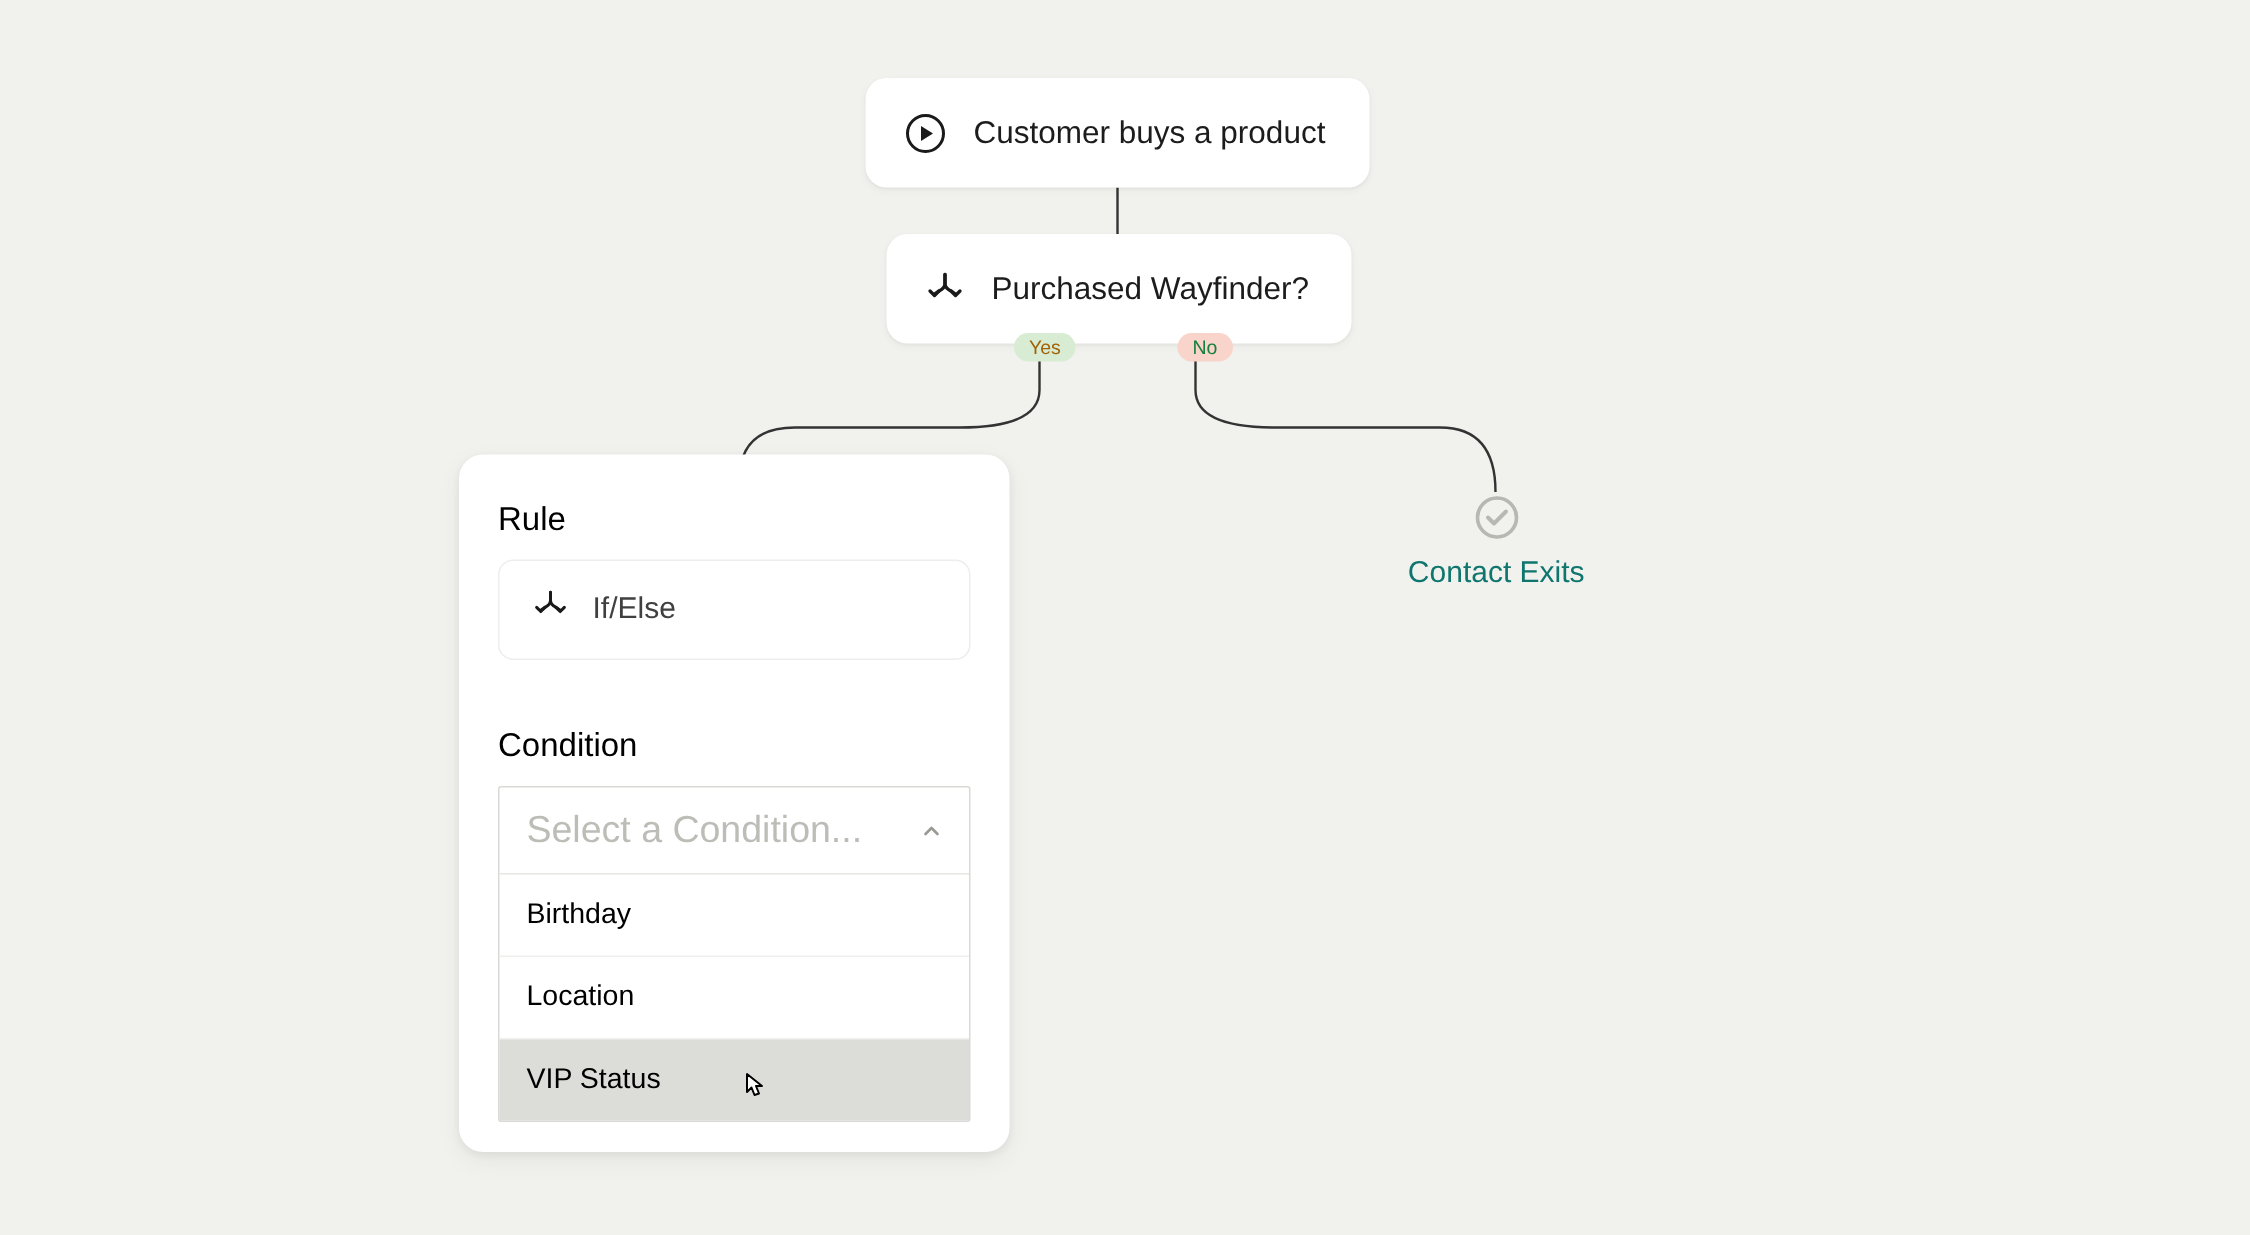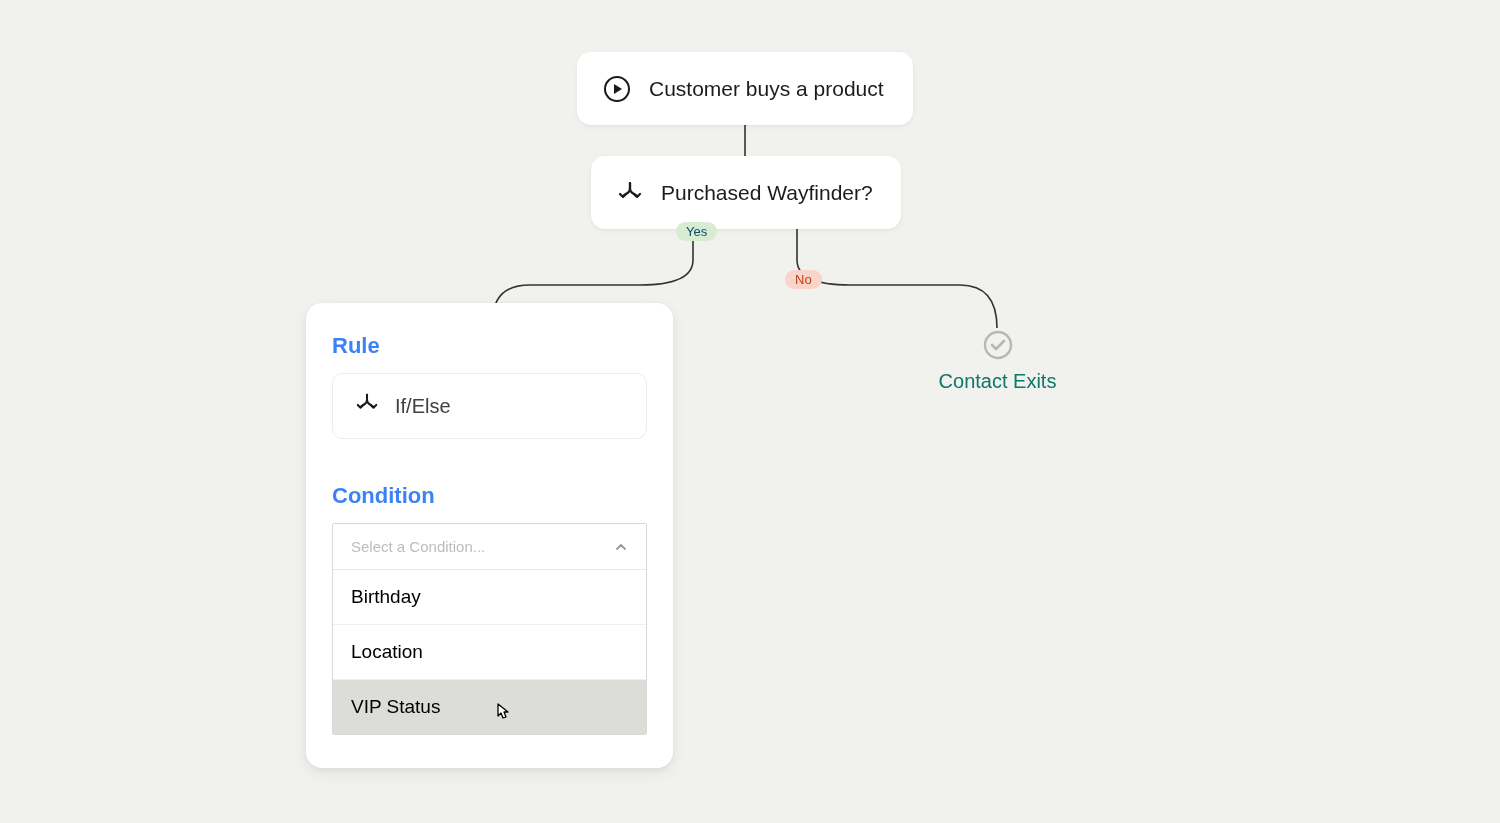--- a/index.html
+++ b/index.html
@@ -47,22 +47,22 @@
     white-space: nowrap;
   }
   .pill {
     position: absolute;
     font-size: 13px;
     font-weight: 500;
     padding: 3px 10px;
     border-radius: 999px;
     line-height: 1;
   }
-  .pill.yes { background: #d7ecd3; color: #0c4a6e; }
-  .pill.no  { background: #f8d4cb; color: #c2410c; margin-top: 48px; }
+  .pill.yes { background: #d7ecd3; color: #a16207; }
+  .pill.no  { background: #f8d4cb; color: #15803d; }
 
   .exit-block {
     position: absolute;
     text-align: center;
     color: #b8b8b2;
   }
   .exit-icon {
     display: inline-flex;
     align-items: center;
     justify-content: center;
@@ -77,22 +77,22 @@
   .panel {
     position: absolute;
     background: #ffffff;
     border-radius: 16px;
     box-shadow: 0 2px 6px rgba(0,0,0,0.06), 0 6px 18px rgba(0,0,0,0.05);
     box-sizing: border-box;
     padding: 30px 26px 26px 26px;
   }
   .panel .section-title {
     font-size: 22px;
-    font-weight: 700;
-    color: #3b82f6;
+    font-weight: 400;
+    color: #000000;
     margin: 0 0 14px 0;
   }
   .rule-box {
     border: 1px solid #ededed;
     border-radius: 10px;
     padding: 18px 22px;
     display: flex;
     align-items: center;
     gap: 16px;
   }
@@ -110,21 +110,21 @@
     background: #fff;
   }
   .select-header {
     display: flex;
     align-items: center;
     justify-content: space-between;
     padding: 14px 18px;
     border-bottom: 1px solid #e6e6e3;
   }
   .select-placeholder {
-    font-size: 15px;
+    font-size: 25px;
     color: #bdbdb8;
     text-align: center;
   }
   .select-option {
     padding: 16px 18px;
     font-size: 19px;
     color: #000000;
     border-top: 1px solid #efefed;
     cursor: pointer;
     position: relative;

